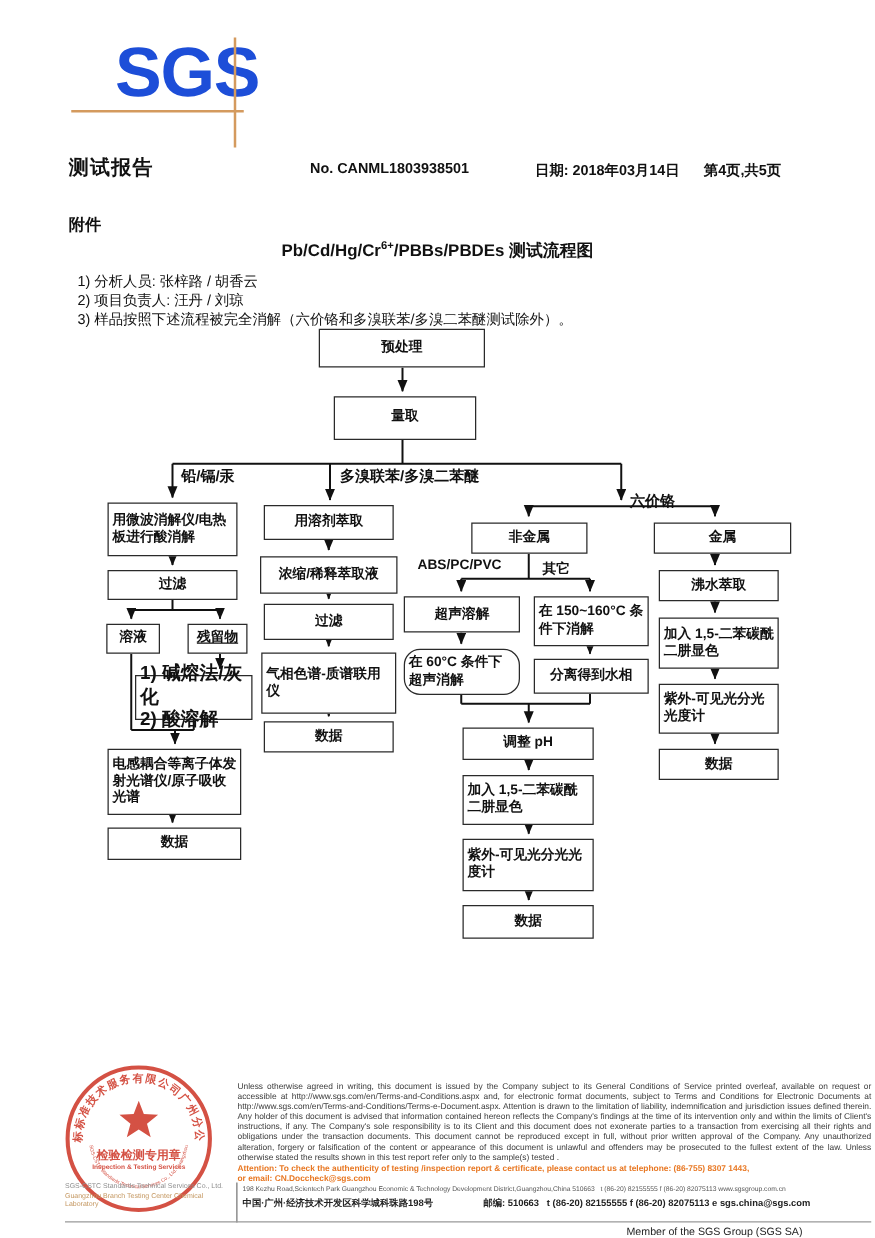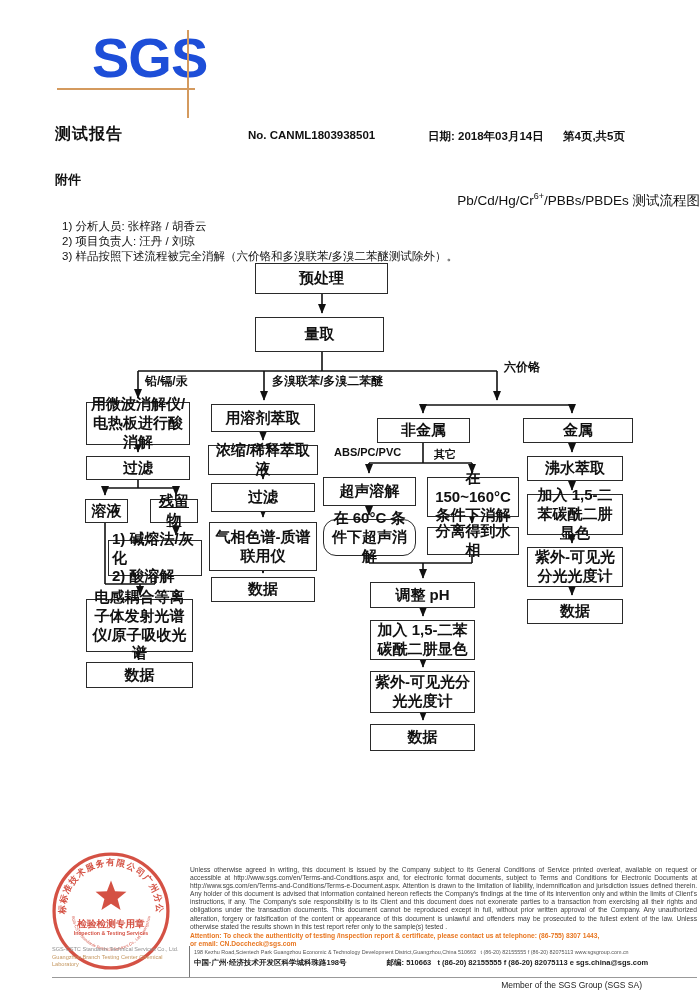--- a/index.html
+++ b/index.html
@@ -11,30 +11,30 @@
   .logo-text { position:absolute; left:92px; top:30px; font-size:56px; line-height:56px;
                font-weight:bold; color:#1d4ed8; letter-spacing:-1px; }
   .logo-hline { position:absolute; left:57px; top:88px; width:138px; height:2px; background:#d49a5e; }
   .logo-vline { position:absolute; left:187px; top:30px; width:2px; height:88px; background:#d49a5e; }
   .report-title { position:absolute; left:55px; top:124px; font-size:16px; font-weight:bold; letter-spacing:1px; }
   .report-no   { position:absolute; left:248px; top:129px; font-size:11.5px; font-weight:bold; }
   .report-date { position:absolute; left:428px; top:129px; font-size:11.5px; font-weight:bold; }
   .report-page { position:absolute; left:563px; top:129px; font-size:11.5px; font-weight:bold; }
 
   .attachment-label { position:absolute; left:55px; top:171px; font-size:13px; font-weight:bold; }
-  .chart-title { position:absolute; left:0; top:191px; width:700px; text-align:right;
-                 font-size:13.5px; font-weight:normal; }
+  .chart-title { position:absolute; left:0; top:191px; width:700px; text-align:center;
+                 font-size:13.5px; font-weight:bold; }
   .chart-title sup { font-size:9px; }
   .notes { position:absolute; left:62px; top:219px; font-size:11.5px; line-height:15px; }
 
   
   .fc-svg { position:absolute; left:0; top:0; width:700px; height:990px; }
   .node { position:absolute; border:1.3px solid #2a2a2a; background:#fff; display:flex;
-          align-items:center; justify-content:center; text-align:center;
-          font-size:15px; font-weight:bold; line-height:1.25; padding:1px 3px; color:#111; }
+          align-items:center; justify-content:center; 
+          font-size:11px; font-weight:bold; line-height:1.25; padding:1px 3px; color:#111; }
   .node.small { font-size:15px; }
   .node.left { flex-direction:column; align-items:flex-start; text-align:left; justify-content:center; }
   .flow-label { position:absolute; font-size:12px; font-weight:bold; white-space:nowrap; color:#111; }
   .flow-label.sm { font-size:11px; }
 
   
   .legal { position:absolute; left:190px; top:866px; width:507px; font-size:6.7px;
            line-height:8.1px; text-align:justify; color:#3c3c3c; }
   .attention { position:absolute; left:190px; top:932px; width:507px; font-size:6.7px;
                line-height:8.2px; color:#e87722; font-weight:bold; }
@@ -122,26 +122,26 @@
 
       <path d="M572,443 L572,452" marker-end="url(#ah)"></path>
       <path d="M572,481 L572,490" marker-end="url(#ah)"></path>
       <path d="M572,535 L572,543" marker-end="url(#ah)"></path>
       <path d="M572,587 L572,595" marker-end="url(#ah)"></path>
     </g>
   </svg>
 
   <div class="flow-label" style="left:145px;top:373px;">铅/镉/汞</div>
   <div class="flow-label" style="left:272px;top:373px;">多溴联苯/多溴二苯醚</div>
-  <div class="flow-label" style="left:504px;top:359px;">六价铬</div>
+  <div class="flow-label" style="left:504px;top:393px;">六价铬</div>
   <div class="flow-label sm" style="left:334px;top:446px;">ABS/PC/PVC</div>
   <div class="flow-label sm" style="left:434px;top:447px;">其它</div>
 
   <div class="node" style="left:255px;top:263px;width:133px;height:31px;">预处理</div>
-  <div class="node" style="left:255px;top:317px;width:129px;height:35px;">量取</div>
+  <div class="node" style="left:267px;top:317px;width:114px;height:35px;font-family:Liberation Mono, monospace;">量取</div>
 
   <div class="node" style="left:86px;top:402px;width:104px;height:43px;">用微波消解仪/电热板进行酸消解</div>
   <div class="node" style="left:86px;top:456px;width:104px;height:24px;">过滤</div>
   <div class="node" style="left:85px;top:499px;width:43px;height:24px;">溶液</div>
   <div class="node" style="left:150px;top:499px;width:48px;height:24px;text-decoration:underline;">残留物</div>
   <div class="node left small" style="left:108px;top:540px;width:94px;height:36px;">
     <div>1) 碱熔法/灰化</div>
     <div>2) 酸溶解</div>
   </div>
   <div class="node" style="left:86px;top:599px;width:107px;height:53px;">电感耦合等离子体发射光谱仪/原子吸收光谱</div>

